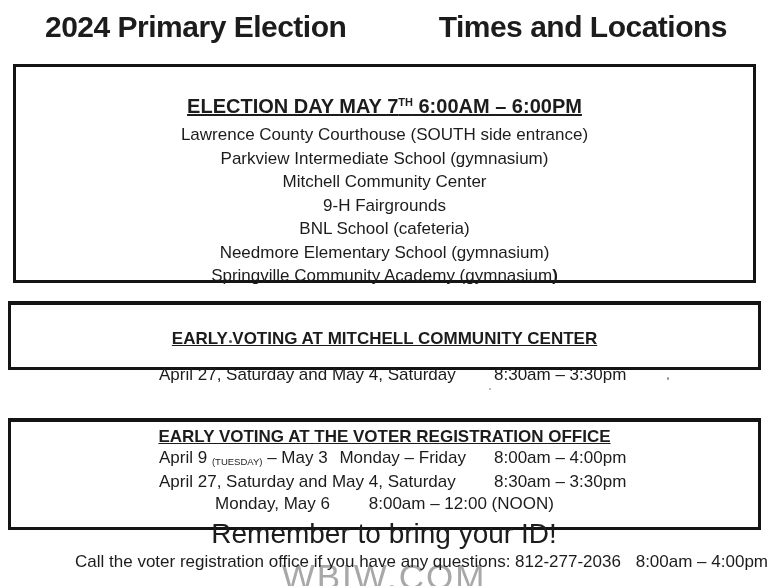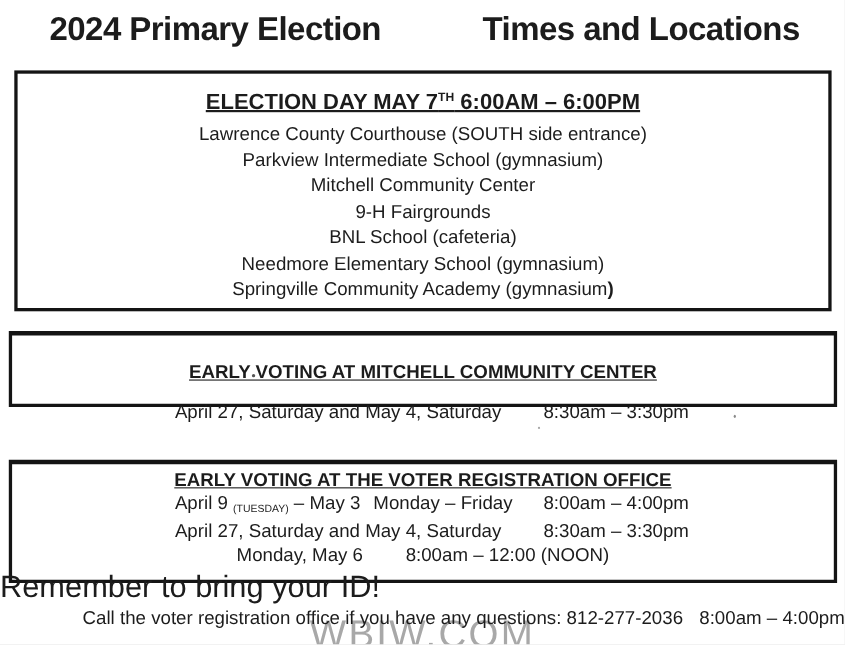--- a/index.html
+++ b/index.html
@@ -25,21 +25,21 @@
     font-size:30px;font-weight:bold;letter-spacing:-0.5px;
     white-space:nowrap;
   }
   
   .box{
     position:absolute;
     border:3px solid var(--border);
     background:var(--bg);
     text-align:center;
   }
-  .box1{left:13px;top:64px;width:743px;height:219px;padding-top:10px;}
+  .box1{left:13px;top:64px;width:743px;height:219px;padding-top:23px;}
   .box2{left:8px;top:301px;width:753px;height:69px;padding-top:23px;border-top-width:4px;}
   .box3{left:8px;top:418px;width:753px;height:112px;padding-top:4px;border-top-width:4px;}
   .box-heading{
     font-weight:bold;
     text-decoration:underline;
     font-size:17px;
     line-height:21px;
     white-space:nowrap;
   }
   .box1 .box-heading{font-size:20px;line-height:25px;margin-bottom:4px;}
@@ -60,21 +60,21 @@
   .box2 .sched-row{margin-top:15px;}
   .split{display:flex;justify-content:space-between;padding-right:28px;}
   .tiny{font-size:9.5px;position:relative;top:2px;letter-spacing:0;}
   .centered-row{
     text-align:center;font-size:17px;line-height:22px;white-space:nowrap;
   }
   .time-gap{margin-left:34px;}
   
   .reminder{
     position:absolute;top:517px;left:0;width:100%;
-    text-align:left;font-size:28px;line-height:34px;
+    text-align:center;font-size:28px;line-height:34px;
     z-index:2;
   }
   .contact{
     position:absolute;top:551px;left:0;width:100%;
     text-align:right;font-size:17px;line-height:22px;
     z-index:2;white-space:nowrap;
   }
   .contact .time-gap2{margin-left:10px;}
   .watermark{
     position:absolute;top:557px;left:0;width:100%;

